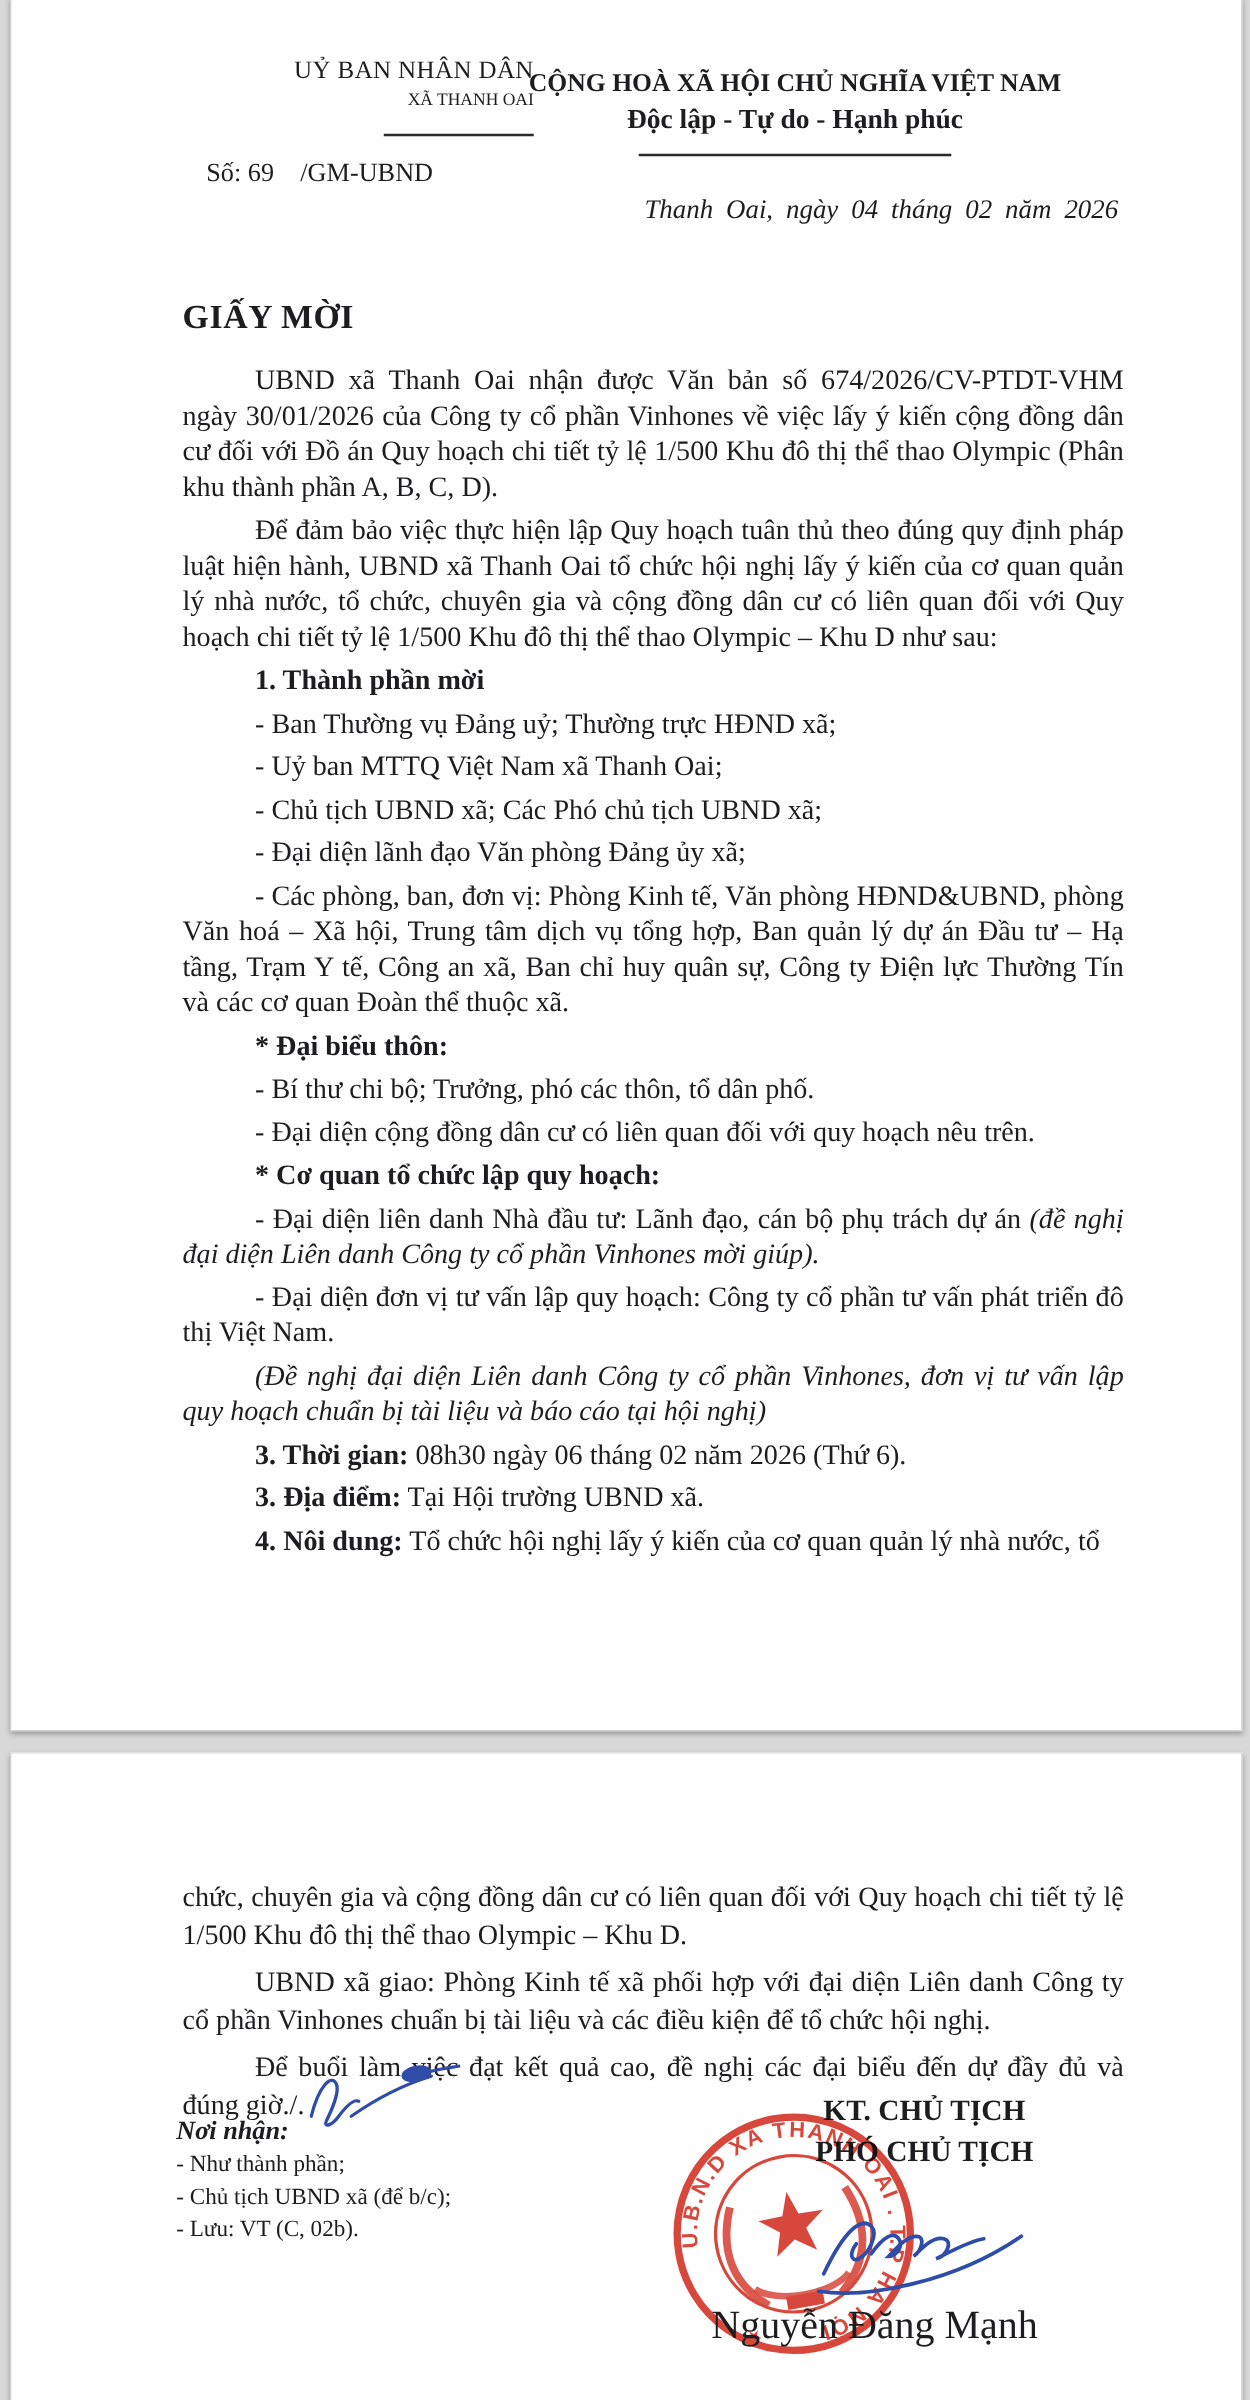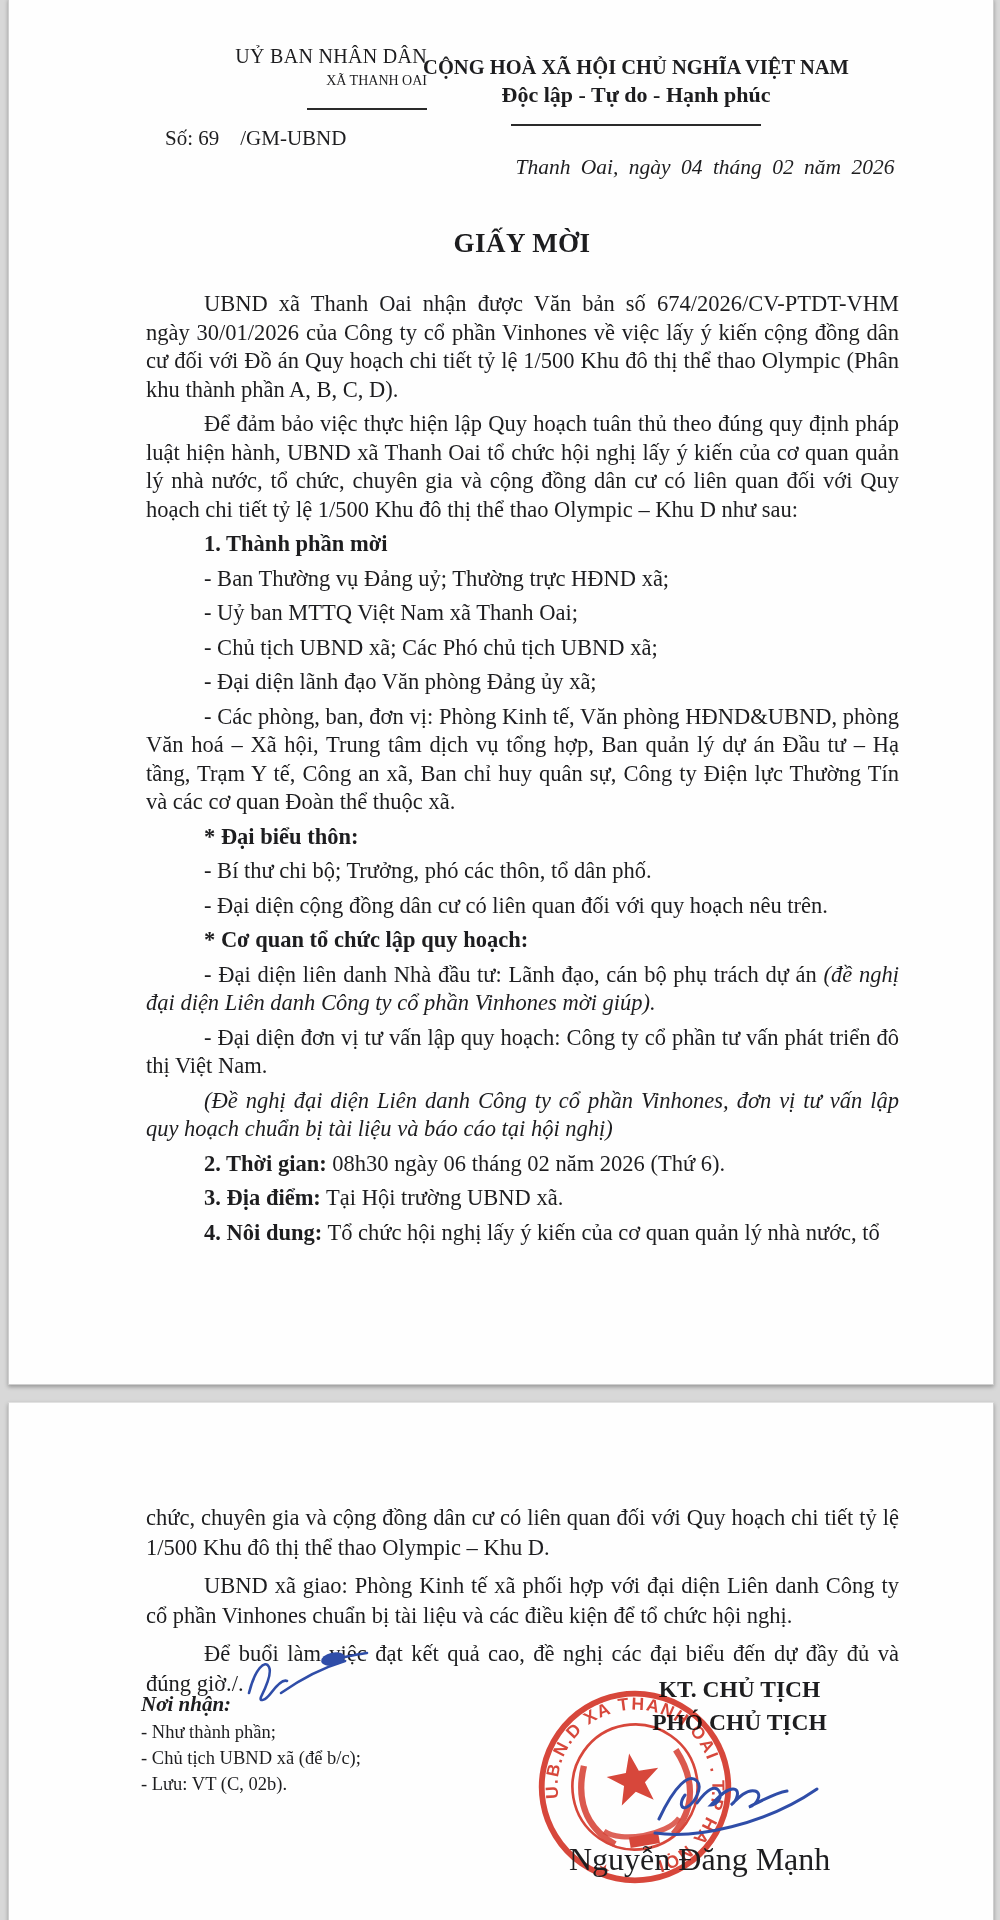--- a/index.html
+++ b/index.html
@@ -26,21 +26,21 @@
   .org-l2{font-weight:normal;font-size:14px;margin-top:1px;}
   .org-underline{display:inline-block;width:120px;border-bottom:2px solid #2a2a2a;margin-top:3px;}
   .doc-number{position:absolute;left:156px;top:128px;font-size:21px;white-space:pre;}
   .national-block{position:absolute;left:404px;top:56px;width:446px;text-align:center;line-height:26px;}
   .nat-l1{font-weight:bold;font-size:20.5px;}
   .nat-l2{font-weight:bold;font-size:22px;margin-top:2px;}
   .nat-underline{display:inline-block;width:250px;border-bottom:2px solid #2a2a2a;margin-top:2px;}
   .date-line{position:absolute;left:476px;top:128px;width:440px;text-align:center;
              font-style:italic;font-size:21.5px;word-spacing:5px;margin-top:29px;}
 
-  .doc-title{position:absolute;left:137px;top:230px;width:752px;text-align:center;
+  .doc-title{position:absolute;left:137px;top:240px;width:752px;text-align:left;
              font-weight:bold;font-size:27px;letter-spacing:.5px;}
 
   
   .body-text{position:absolute;left:137px;top:292px;width:753px;font-size:22.5px;}
   .body-text p{margin:0 0 6px;line-height:28.5px;text-align:justify;}
   .indent{text-indent:58px;}
   .bold{font-weight:bold;}
   .ital{font-style:italic;}
   .list p{margin:0 0 6px;}
 
@@ -97,21 +97,21 @@
     </div>
     <p class="indent bold">* Đại biểu thôn:</p>
     <div class="list">
       <p class="indent">- Bí thư chi bộ; Trưởng, phó các thôn, tổ dân phố.</p>
       <p class="indent">- Đại diện cộng đồng dân cư có liên quan đối với quy hoạch nêu trên.</p>
     </div>
     <p class="indent bold">* Cơ quan tổ chức lập quy hoạch:</p>
     <p class="indent"><span>- Đại diện liên danh Nhà đầu tư: Lãnh đạo, cán bộ phụ trách dự án </span><span class="ital">(đề nghị đại diện Liên danh Công ty cổ phần Vinhones mời giúp).</span></p>
     <p class="indent">- Đại diện đơn vị tư vấn lập quy hoạch: Công ty cổ phần tư vấn phát triển đô thị Việt Nam.</p>
     <p class="indent ital">(Đề nghị đại diện Liên danh Công ty cổ phần Vinhones, đơn vị tư vấn lập quy hoạch chuẩn bị tài liệu và báo cáo tại hội nghị)</p>
-    <p class="indent"><span class="bold">2. Thời gian:</span><span> 08h30 ngày 06 tháng 02 năm 2026 (Thứ 6).</span></p>
+    <p class="indent"><span class="bold">3. Thời gian:</span><span> 08h30 ngày 06 tháng 02 năm 2026 (Thứ 6).</span></p>
     <p class="indent"><span class="bold">3. Địa điểm:</span><span> Tại Hội trường UBND xã.</span></p>
     <p class="indent"><span class="bold">4. Nôi dung:</span><span> Tổ chức hội nghị lấy ý kiến của cơ quan quản lý nhà nước, tổ</span></p>
   </div>
 </div>
 
 <div class="page" id="page2">
 
   <div class="body-text2">
     <p>chức, chuyên gia và cộng đồng dân cư có liên quan đối với Quy hoạch chi tiết tỷ lệ 1/500 Khu đô thị thể thao Olympic – Khu D.</p>
     <p class="indent">UBND xã giao: Phòng Kinh tế xã phối hợp với đại diện Liên danh Công ty cổ phần Vinhones chuẩn bị tài liệu và các điều kiện để tổ chức hội nghị.</p>

